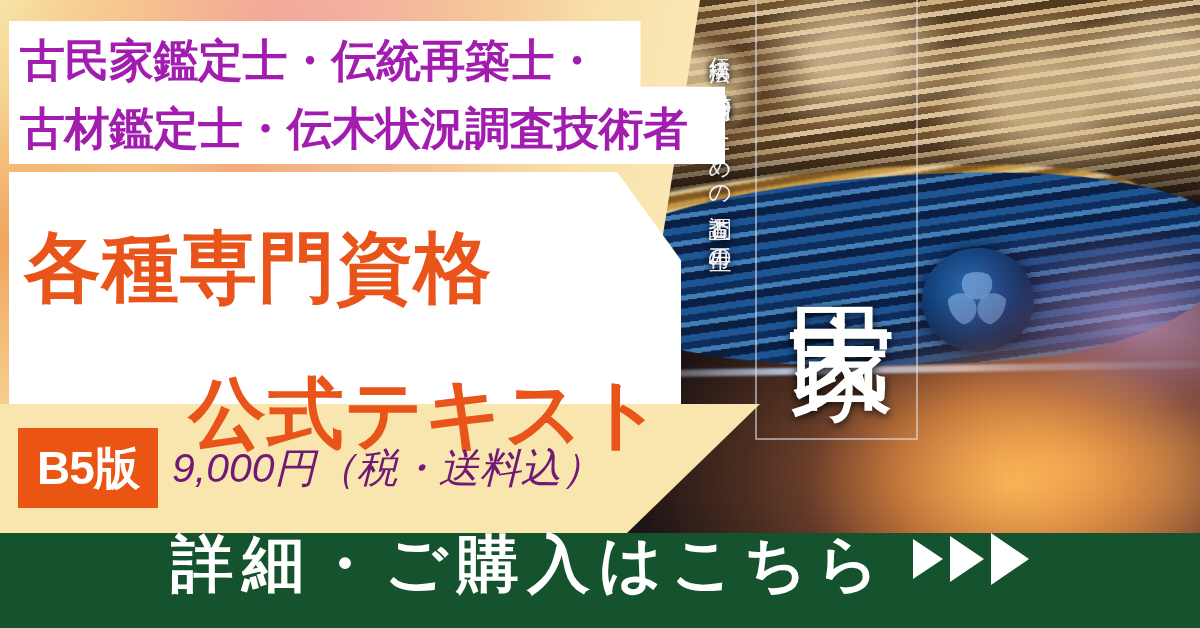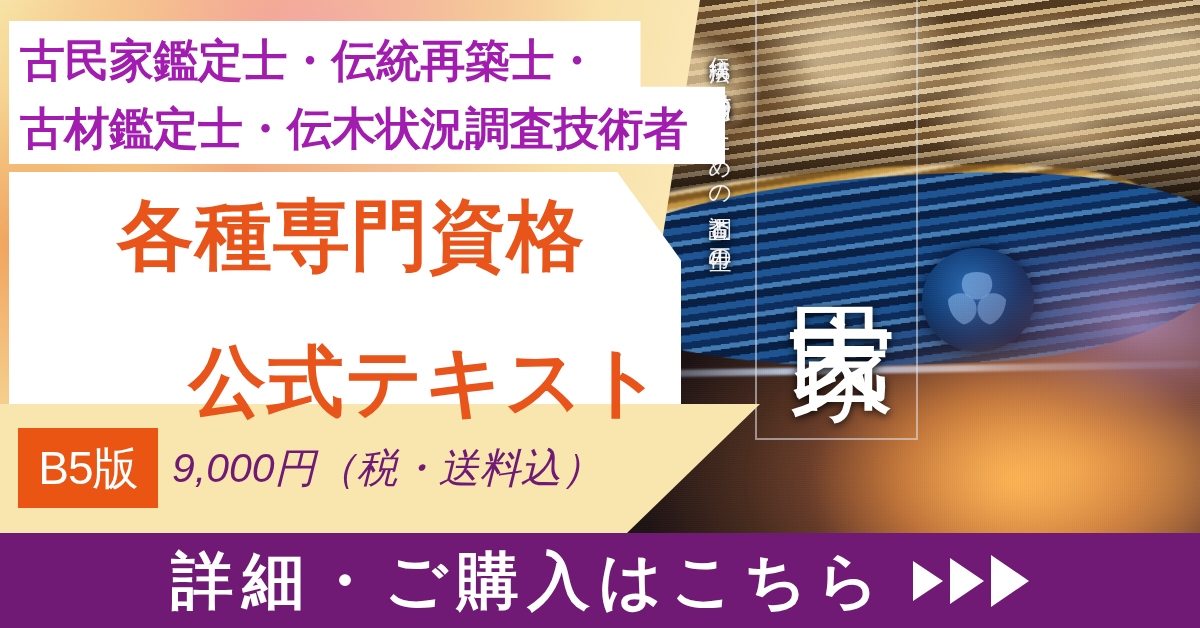--- a/index.html
+++ b/index.html
@@ -172,45 +172,45 @@
     left:9px;top:172px;width:672px;height:232px;
     clip-path:polygon(0% 0%, 90.5% 0%, 100% 38%, 100% 100%, 0% 100%);
   }
   .headline-main{
     position:absolute;left:18px;top:184px;width:660px;
     color:#e8541a;
     font-weight:700;
     font-size:77px;line-height:1.33;
     letter-spacing:1px;
   }
-  .headline-main .l1{display:block;text-align:center;padding-left:6px;}
+  .headline-main .l1{display:block;text-align:left;padding-left:6px;margin-top:32px;}
   .headline-main .l2{display:block;text-align:right;padding-right:14px;margin-top:44px;}
 
   
   .badge{
     position:absolute;left:18px;top:428px;width:140px;height:80px;
     background:#ea5514;
     color:#ffffff;
-    font-size:46px;font-weight:400;line-height:80px;
+    font-size:46px;font-weight:700;line-height:80px;
     text-align:center;letter-spacing:-1px;
   }
   .price{
     position:absolute;left:172px;top:430px;
     color:#701a75;
     font-size:41px;line-height:76px;
     font-weight:400;letter-spacing:0px;
     white-space:nowrap;
     font-style:italic;
   }
 
   
   .cta{
     position:absolute;left:0;top:533px;width:1200px;height:95px;
-    background:#701a75;
-    display:flex;align-items:center;justify-content:center;
+    background:#14532d;
+    display:flex;align-items:flex-start;justify-content:center;
   }
   .cta-text{
     color:#ffffff;
     font-size:62px;font-weight:700;
     letter-spacing:9px;
     line-height:1;
     white-space:nowrap;
   }
   .cta-arrows{display:inline-flex;align-items:center;gap:7px;margin-left:24px;}
   .cta-arrows .tri{

